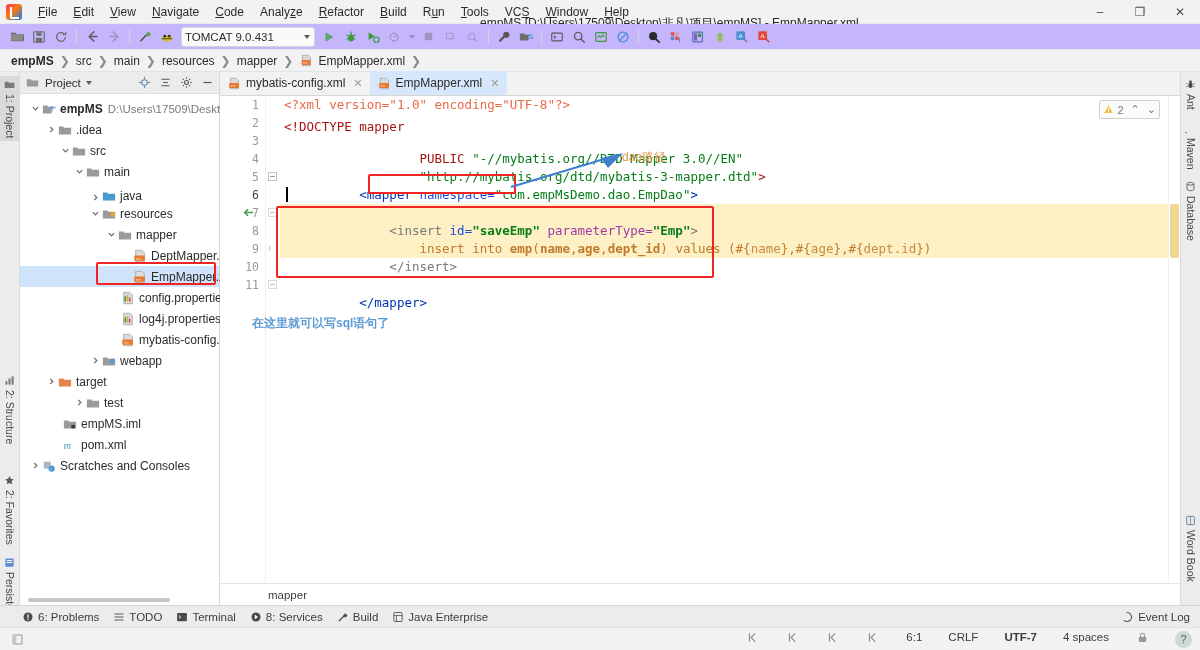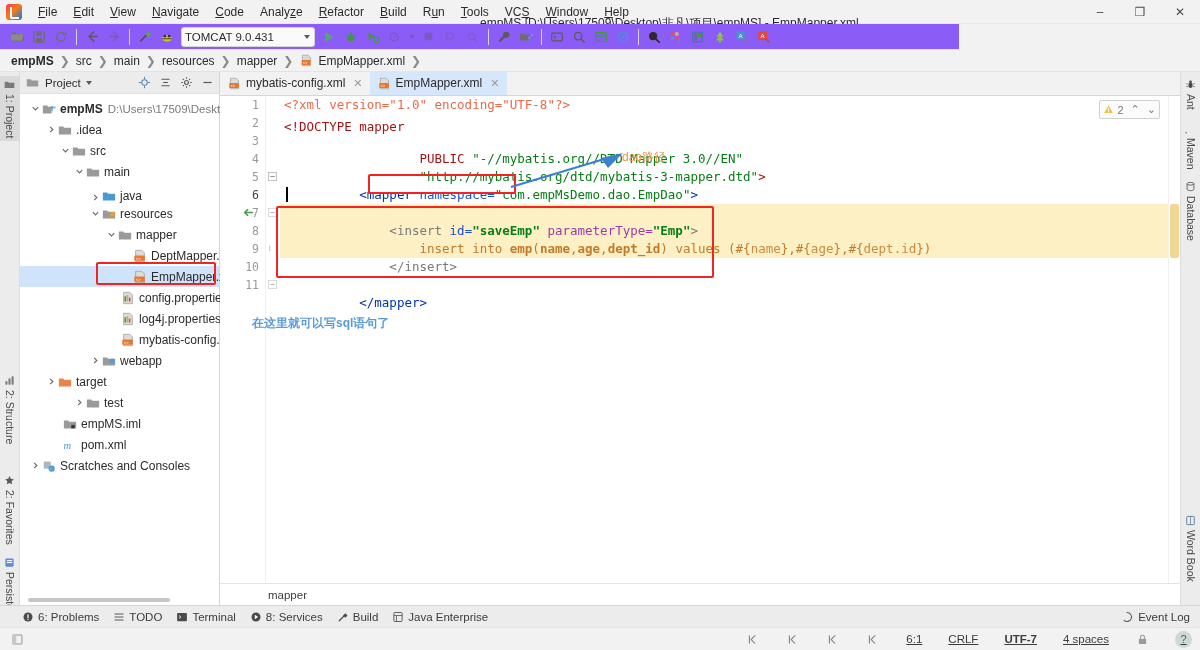--- a/index.html
+++ b/index.html
@@ -32,22 +32,22 @@
   .menu-item {
     padding:3px 8px; font-size:12px; color:#2b2b2b; white-space:nowrap;
   }
   .menu-item u { text-decoration: underline; }
   .win-ctrls { position:absolute; right:0; top:0; display:flex; height:24px; }
   .win-btn { width:40px; height:24px; display:flex; align-items:center; justify-content:center;
              color:#4a4a4a; font-size:12px; }
 
   
   .toolbar {
-    position:absolute; left:0; top:24px; width:959px; height:26px;
-    background:#8b5cf6; display:flex; align-items:center; padding-left:6px;
+    position:absolute; left:0; top:24px; width:1200px; height:26px;
+    background:#c4b5fd; display:flex; align-items:center; padding-left:6px;
     border-bottom:1px solid #e3e3e3;
   }
   .tbtn { width:22px; height:22px; display:flex; align-items:center; justify-content:center; flex:none; }
   .tsep { width:1px; height:16px; background:#d3d3d3; margin:0 4px; flex:none; }
   .runcfg {
     display:flex; align-items:center; height:20px; padding:0 4px 0 3px;
     border:1px solid #d6d6d6; border-radius:3px; background:#fafafa; margin:0 3px;
     gap:6px;
   }
   .runcfg .cfgname { font-size:11.5px; color:#2b2b2b; }
@@ -192,21 +192,21 @@
   .btw { display:flex; align-items:center; gap:4px; font-size:11.5px; color:#3c3c3c; }
   .bottombar .right { margin-left:auto; margin-right:10px; display:flex; align-items:center; gap:5px; }
 
   
   .statusbar {
     position:absolute; left:0; top:627px; width:1200px; height:23px;
     background:#f2f2f2; display:flex; align-items:center; font-size:11.5px; color:#3c3c3c;
     border-top:1px solid #e3e3e3;
   }
   .statusbar .sb-left { margin-left:10px; flex:1; }
-  .statusbar .sb-right { display:flex; align-items:center; gap:26px; margin-right:8px;text-decoration:underline; }
+  .statusbar .sb-right { display:flex; gap:26px; margin-right:8px; }
   .sb-item { color:#3c3c3c; white-space:nowrap; }
   .sb-item.bold { font-weight:bold; }
   .sb-icon { width:14px; height:14px; display:flex; align-items:center; justify-content:center; color:#8a8a8a; }
   .help-circle {
     width:17px;height:17px;border-radius:50%;background:#cfd8d4;color:#4a6a5e;
     display:flex;align-items:center;justify-content:center;font-size:11px;
   }
 </style>
 </head>
 <body>

